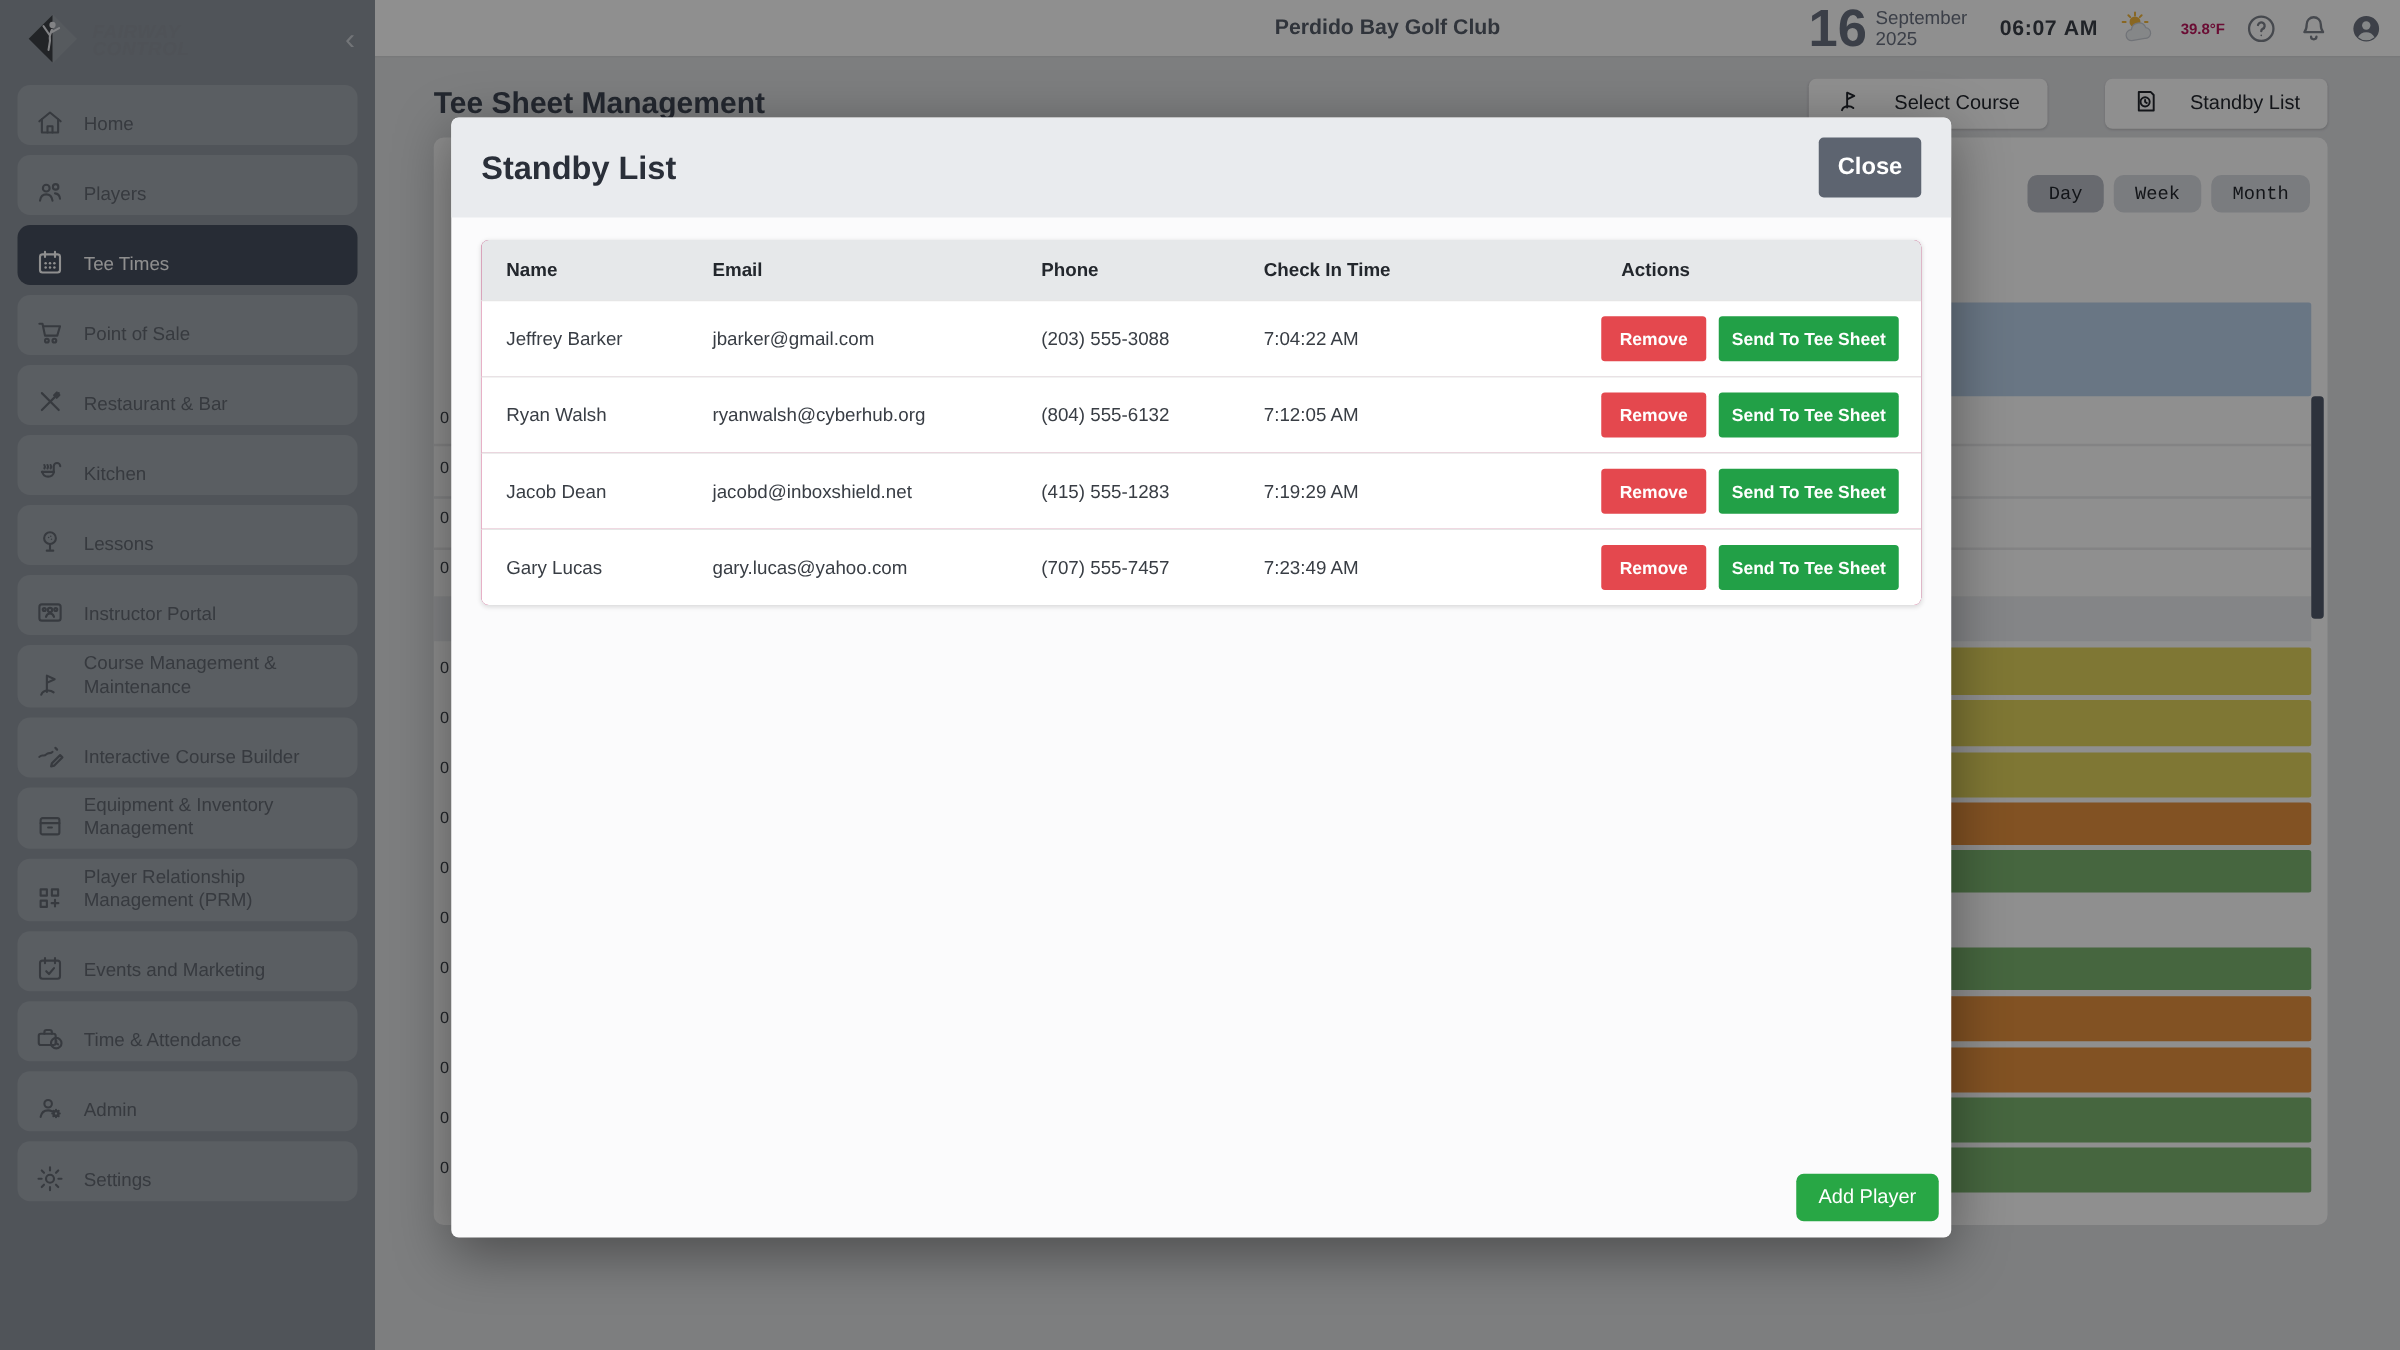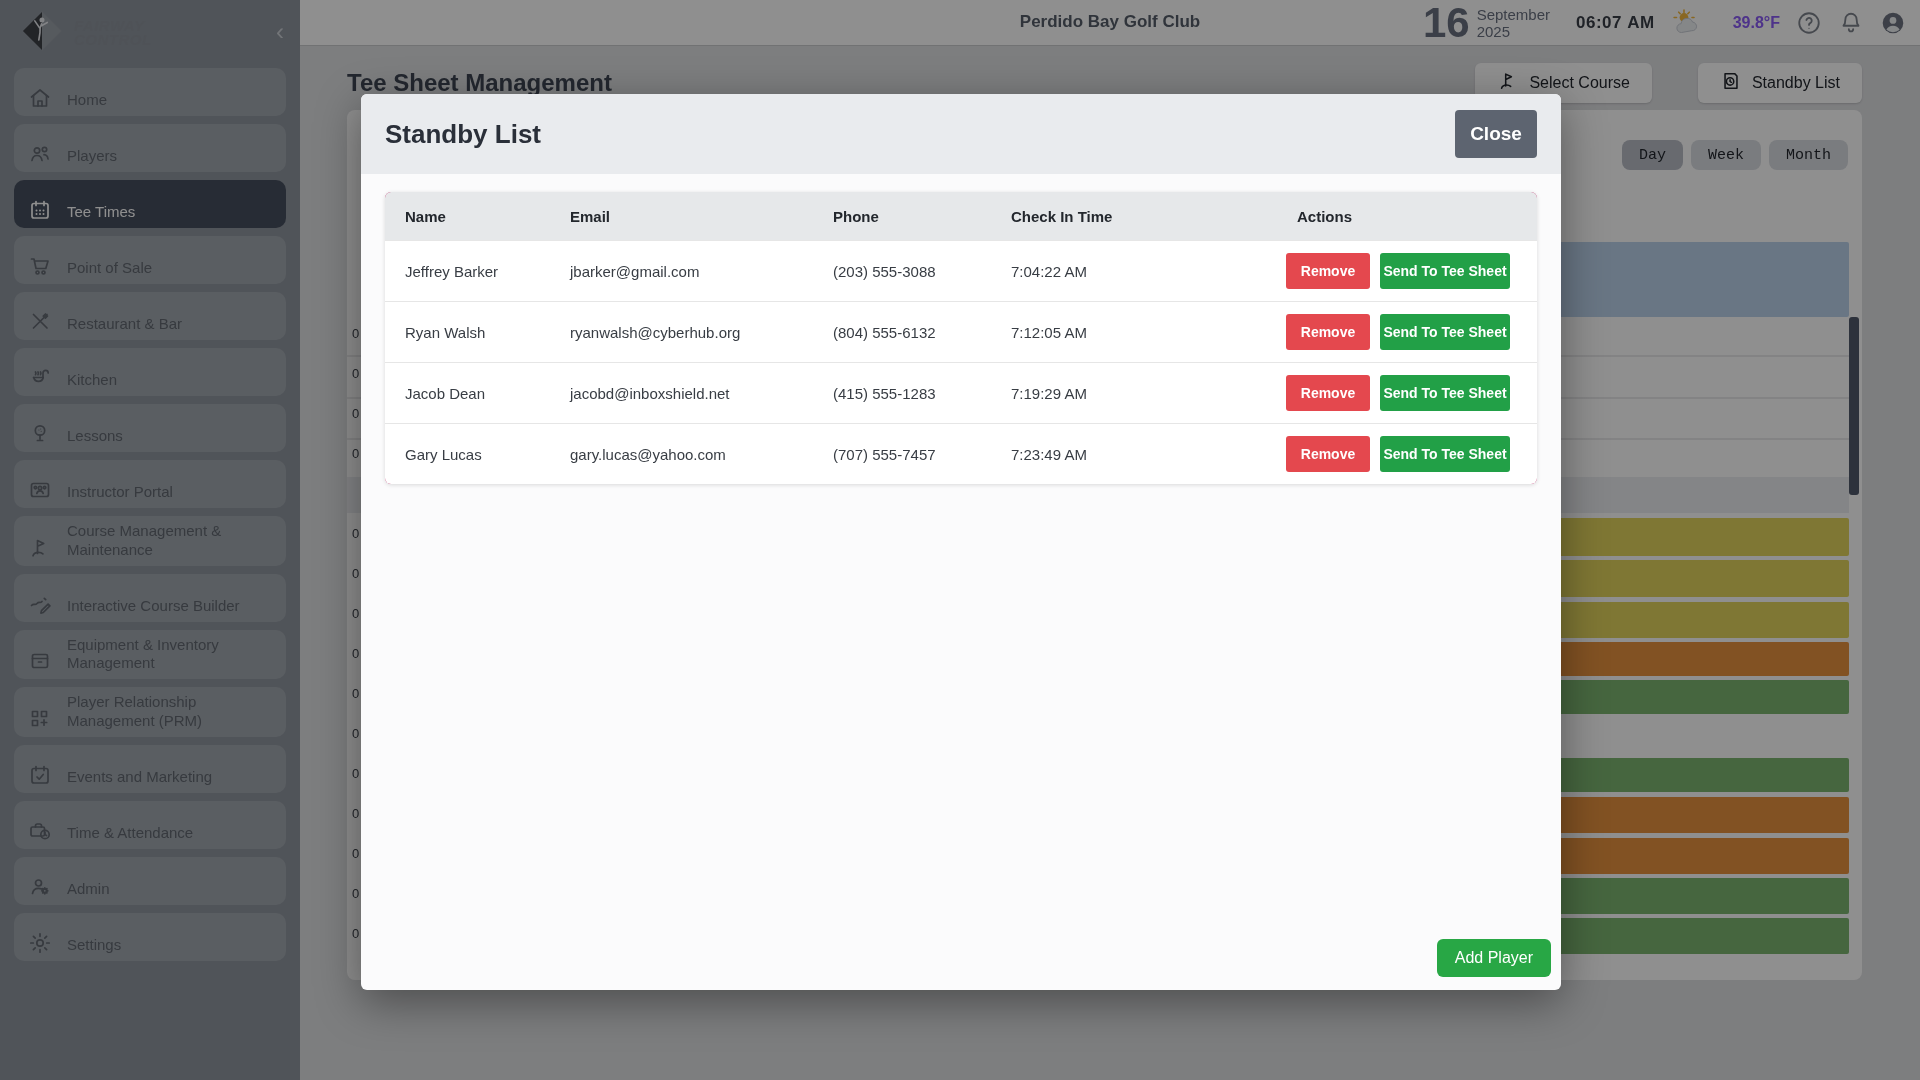--- a/index.html
+++ b/index.html
@@ -19,26 +19,26 @@
 
   
   .main { position:absolute; left:300px; top:0; width:1620px; height:1080px; z-index:1; }
   .topbar { position:relative; height:46px; background:#ffffff; border-bottom:1px solid #c9cbce; }
   .club-name { position:absolute; left:50%; top:12px; transform:translateX(-50%); font-size:17px; font-weight:bold; color:#565e6a; }
   .topbar-right { position:absolute; right:14px; top:0; height:46px; display:flex; align-items:center; gap:16px; }
   .date-block { display:flex; align-items:center; margin-right:10px; }
   .date-day { font-size:42px; font-weight:bold; color:#6a7180; line-height:1; }
   .date-my { font-size:15px; color:#6a7180; line-height:1.15; margin-left:7px; }
   .time-block { font-size:17px; font-weight:bold; color:#3a3f48; letter-spacing:.5px; }
-  .temp { font-size:16px; font-weight:bold; color:#8b5cf6;margin-left:12px; }
+  .temp { font-size:12px; font-weight:bold; color:#be185d; }
   .hicon { width:26px; height:26px; color:#7d828c; cursor:pointer; display:flex; }
 
   .page-head { display:flex; align-items:center; padding:17px 58px 0 47px; }
   .page-title { flex:1; font-size:24px; font-weight:bold; color:#3f4754; }
-  .head-btn { display:flex; align-items:center; gap:10px; background:#ffffff; border:none; height:40px; padding:0 22px; border-radius:6px; font-size:16px; color:#23272e; font-family:inherit; cursor:pointer; margin-left:46px; box-shadow:0 1px 2px rgba(0,0,0,.15); }
+  .head-btn { display:flex; align-items:center; gap:24px; background:#ffffff; border:none; height:40px; padding:0 22px; border-radius:6px; font-size:16px; color:#23272e; font-family:inherit; cursor:pointer; margin-left:46px; box-shadow:0 1px 2px rgba(0,0,0,.15); }
   .head-btn svg { width:22px; height:22px; }
 
   
   .content-card { position:absolute; left:47px; top:110px; width:1515px; height:870px; background:#ffffff; border-radius:8px; overflow:hidden; }
   .view-toggles { position:absolute; top:30px; right:14px; display:flex; gap:8px; }
   .toggle-chip { height:30px; padding:0 17px; border:none; border-radius:8px; background:#dadde2; font-size:15px; color:#23272e; font-family:Liberation Mono, monospace; cursor:pointer; }
   .toggle-chip.active { background:#b9bdc6; }
   .time-col { position:absolute; left:5px; top:0; width:30px; }
   .time-lbl { position:absolute; left:0; font-size:13px; color:#3f444c; }
   .tee-row { position:absolute; left:220px; right:13px; border-radius:2px; cursor:pointer; }
@@ -55,21 +55,21 @@
   .modal-body { padding:18px 24px 0 24px; }
   .sb-table { width:1152px; border-radius:6px; overflow:hidden; box-shadow:0 1px 4px rgba(0,0,0,.14); background:#be185d; }
   .t-head, .t-row { display:grid; grid-template-columns:165px 263px 178px 270px 1fr; align-items:center; }
   .t-head { height:48px; background:#e6e8ea; font-weight:bold; font-size:15px; color:#23272d; }
   .t-head > div { padding-left:20px; }
   .t-head > div:last-child { padding-left:36px; }
   .t-row { height:61px; border-top:1px solid #e6e6e6; font-size:15px; color:#383d44; background:#fff; }
   .t-row > div { padding-left:20px; }
   .actions-cell { display:flex; justify-content:center; padding-right:22px; gap:10px; }
   .btn-remove { width:84px; height:36px; background:#e4484e; color:#fff; border:none; border-radius:3px; font-size:14px; font-weight:bold; font-family:inherit; cursor:pointer; }
-  .btn-send { width:130px; height:36px; background:#22a047; color:#fff; border:none; border-radius:3px; font-size:14px; font-weight:bold; font-family:inherit; cursor:pointer; }
+  .btn-send { width:144px; height:36px; background:#22a047; color:#fff; border:none; border-radius:3px; font-size:14px; font-weight:bold; font-family:inherit; cursor:pointer; }
   .btn-add { position:absolute; right:10px; bottom:13px; height:38px; padding:0 18px; background:#28a745; color:#fff; border:none; border-radius:6px; font-size:16px; font-family:inherit; cursor:pointer; }
 </style>
 </head>
 <body>
 
 <aside class="sidebar">
   <div class="logo-row">
     <span>
       <svg width="52" height="52" viewBox="0 0 54 54">
         <rect x="13" y="13" width="28" height="28" transform="rotate(45 27 27)" fill="#3e4147"></rect>

